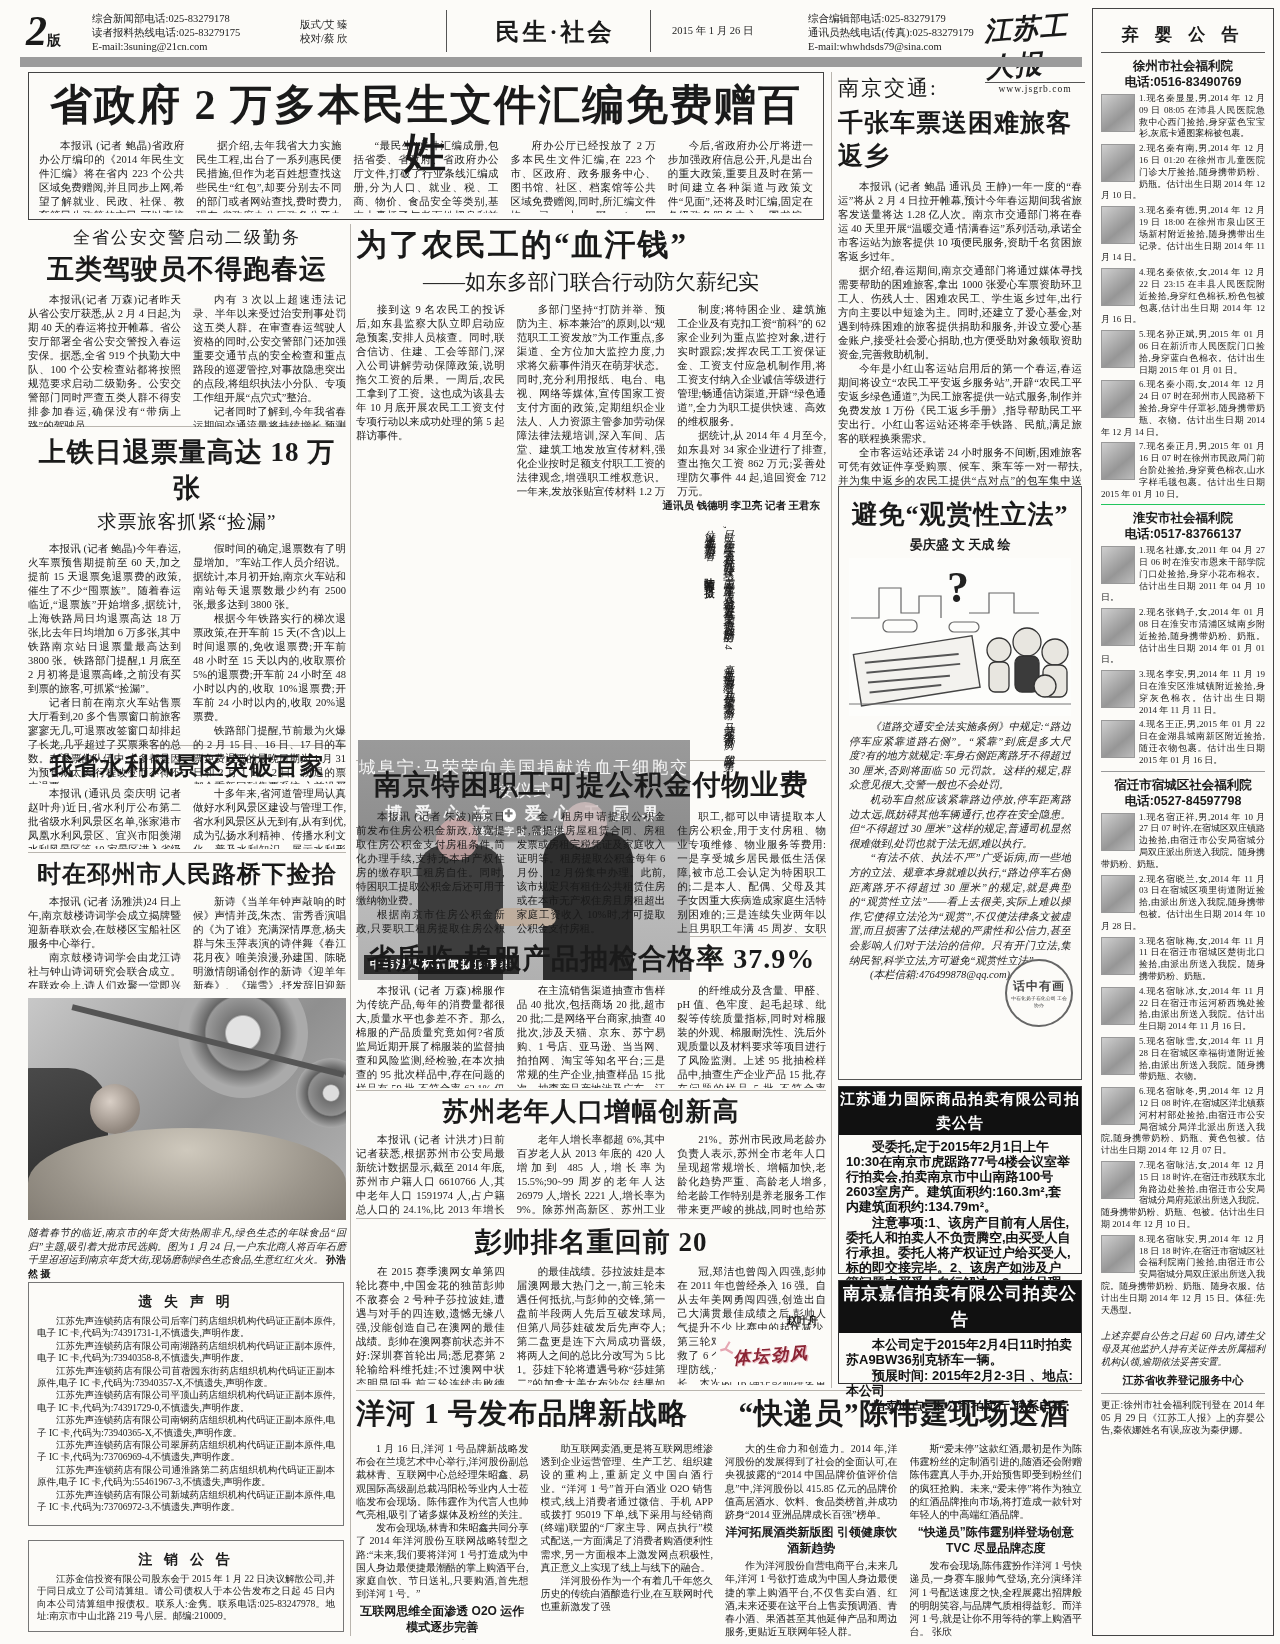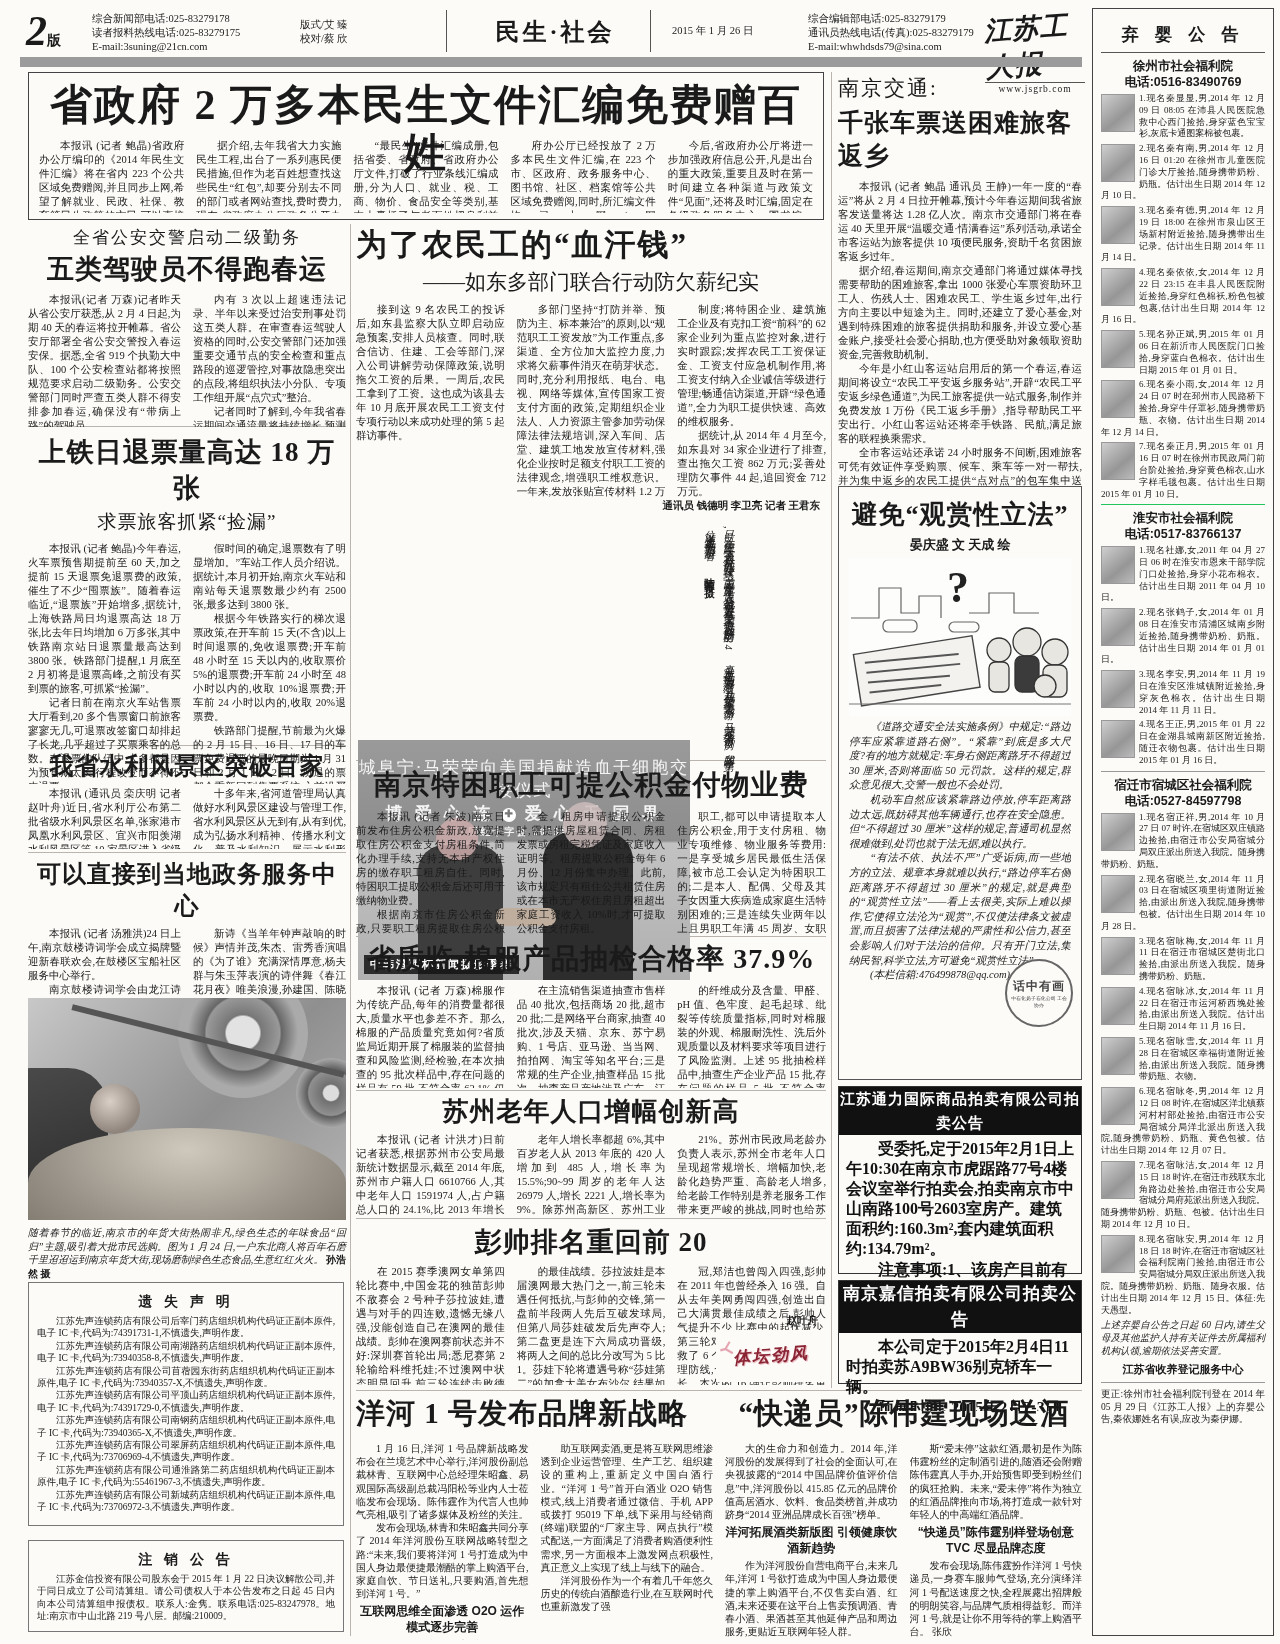--- a/index.html
+++ b/index.html
@@ -29,40 +29,40 @@
   p.subhd{font-weight:bold;font-family:"Liberation Sans","DejaVu Sans",sans-serif;text-indent:0;
           text-align:center;font-size:12px;line-height:16px;margin:3px 0;}
   .byline{text-align:right;font-weight:bold;font-size:10.5px;padding-right:6px;}
   .fangsong{font-style:italic;}
   
   .nbox{border:1px solid #777;background:#fcfbf8;}
   .nbox-title{font-weight:bold;font-size:14px;text-align:center;letter-spacing:4px;margin:6px 0 4px 0;
               font-family:"Liberation Sans","DejaVu Sans",sans-serif;}
   .banner{background:#111;color:#fff;font-weight:900;text-align:center;
           font-family:"Liberation Sans","DejaVu Sans",sans-serif;font-size:15px;line-height:24px;letter-spacing:1px;}
-  .auctxt{font-family:Liberation Serif, serif;font-size:16px;line-height:20px;font-weight:bold;color:#111;}
+  .auctxt{font-family:Liberation Sans, sans-serif;font-size:13px;line-height:15px;font-weight:bold;color:#111;}
   .auctxt p{margin:0 0 1px 0;text-indent:2em;}
   
   .photo{position:relative;overflow:hidden;background:linear-gradient(135deg,#c8c8c8,#8f8f8f 55%,#b5b5b5);}
   .pcap{font-size:10px;line-height:13.5px;font-style:italic;text-align:justify;}
   .pcap b{font-style:normal;}
   .plabel{position:absolute;left:6px;bottom:6px;background:rgba(20,20,20,.85);color:#fff;
           font-size:11px;font-weight:bold;padding:2px 6px;letter-spacing:2px;
           font-family:"Liberation Sans","DejaVu Sans",sans-serif;}
   .vcap{writing-mode:vertical-rl;font-size:10.5px;line-height:19px;letter-spacing:2px;font-style:italic;
         text-align:justify;height:100%;}
   
   .charity-title{font-size:17px;font-weight:900;text-align:center;letter-spacing:6px;
                  border-bottom:1px solid #555;padding:4px 0 6px 0;margin-bottom:4px;}
   .inst{font-size:12.5px;font-weight:bold;text-align:center;line-height:16px;margin:5px 0 3px 0;
         font-family:"Liberation Sans","DejaVu Sans",sans-serif;}
   .baby{font-size:9px;line-height:11.8px;text-align:justify;margin-bottom:3px;overflow:hidden;}
   .baby-photo{float:left;width:32px;height:36px;margin:1px 4px 1px 0;
               background:linear-gradient(140deg,#cfcfcf,#969696 60%,#bdbdbd);border:1px solid #999;}
-  .notefs{font-size:9.5px;line-height:13px;font-style:italic;text-align:justify;margin-top:3px;}
+  .notefs{font-size:9.5px;line-height:13px;font-style:italic;text-align:justify;margin-top:14px;}
   .center-sign{font-size:11px;font-weight:bold;text-align:center;margin:4px 0;}
   
   .crossdot{display:inline-block;width:14px;height:14px;border-radius:50%;background:#fff;position:relative;vertical-align:middle;}
   .crossdot:before{content:"✚";color:#777;font-size:10px;position:absolute;left:2px;top:0;}
   .stamp{border:2px solid #666;border-radius:50%;width:64px;height:64px;text-align:center;color:#444;
          background:#fcfbf8;display:flex;flex-direction:column;justify-content:center;align-items:center;}
   .stamp b{font-size:12px;letter-spacing:1px;}
   .stamp span{font-size:5.5px;transform:scale(.9);line-height:7px;display:block;}
   .sportlogo{color:#8a2433;font-weight:900;font-style:italic;font-size:17px;letter-spacing:2px;
              text-shadow:1px 1px 0 #e9b7c0;transform:rotate(-4deg);}
@@ -181,21 +181,21 @@
         <div class="col">
           <p>本报讯 (通讯员 栾庆明 记者 赵叶舟)近日,省水利厅公布第二批省级水利风景区名单,张家港市凤凰水利风景区、宜兴市阳羡湖水利风景区等 10 家景区进入省级水利风景区,至此,我省水利风景区数量突破百家,总数达 105 家。</p>
         </div>
         <div class="col">
           <p>十多年来,省河道管理局认真做好水利风景区建设与管理工作,省水利风景区从无到有,从有到优,成为弘扬水利精神、传播水利文化、普及水利知识、展示水利形象的重要窗口和载体,在涵养水源、保护水生态方面发挥了积极作用。</p>
         </div>
       </div>
   </div>
 
   <div class="abs" style="left:28px;top:858px;width:318px;height:134px;">
-    <div class="hl-1" style="font-size:24px;">可以直接到当地政务服务中心</div>
+    <div class="hl-1" style="font-size:24px;">时在邳州市人民路桥下捡拾</div>
     <div class="cols bodytxt" style="height:94px;margin-top:5px;">
         <div class="col">
           <p>本报讯 (记者 汤雅洪)24 日上午,南京鼓楼诗词学会成立揭牌暨迎新春联欢会,在鼓楼区宝船社区服务中心举行。</p>
           <p>南京鼓楼诗词学会由龙江诗社与钟山诗词研究会联合成立。在联欢会上,诗人们欢聚一堂即兴表演歌舞、诗朗诵、昆曲清唱等丰富多彩的文艺节目,其中由卢贤铭与主持人小草朗诵的</p>
         </div>
         <div class="col">
           <p>新诗《当羊年钟声敲响的时候》声情并茂,朱杰、雷秀香演唱的《为了谁》充满深情厚意,杨夫群与朱玉萍表演的诗伴舞《春江花月夜》唯美浪漫,孙建国、陈晓明激情朗诵创作的新诗《迎羊年新春》、《瑞雪》,抒发辞旧迎新的喜悦之情。孙建昌展示书法并演唱昆曲《登金陵凤凰台》,令人感到既赏心悦目又优雅动听。</p>
         </div>
       </div>
   </div>

